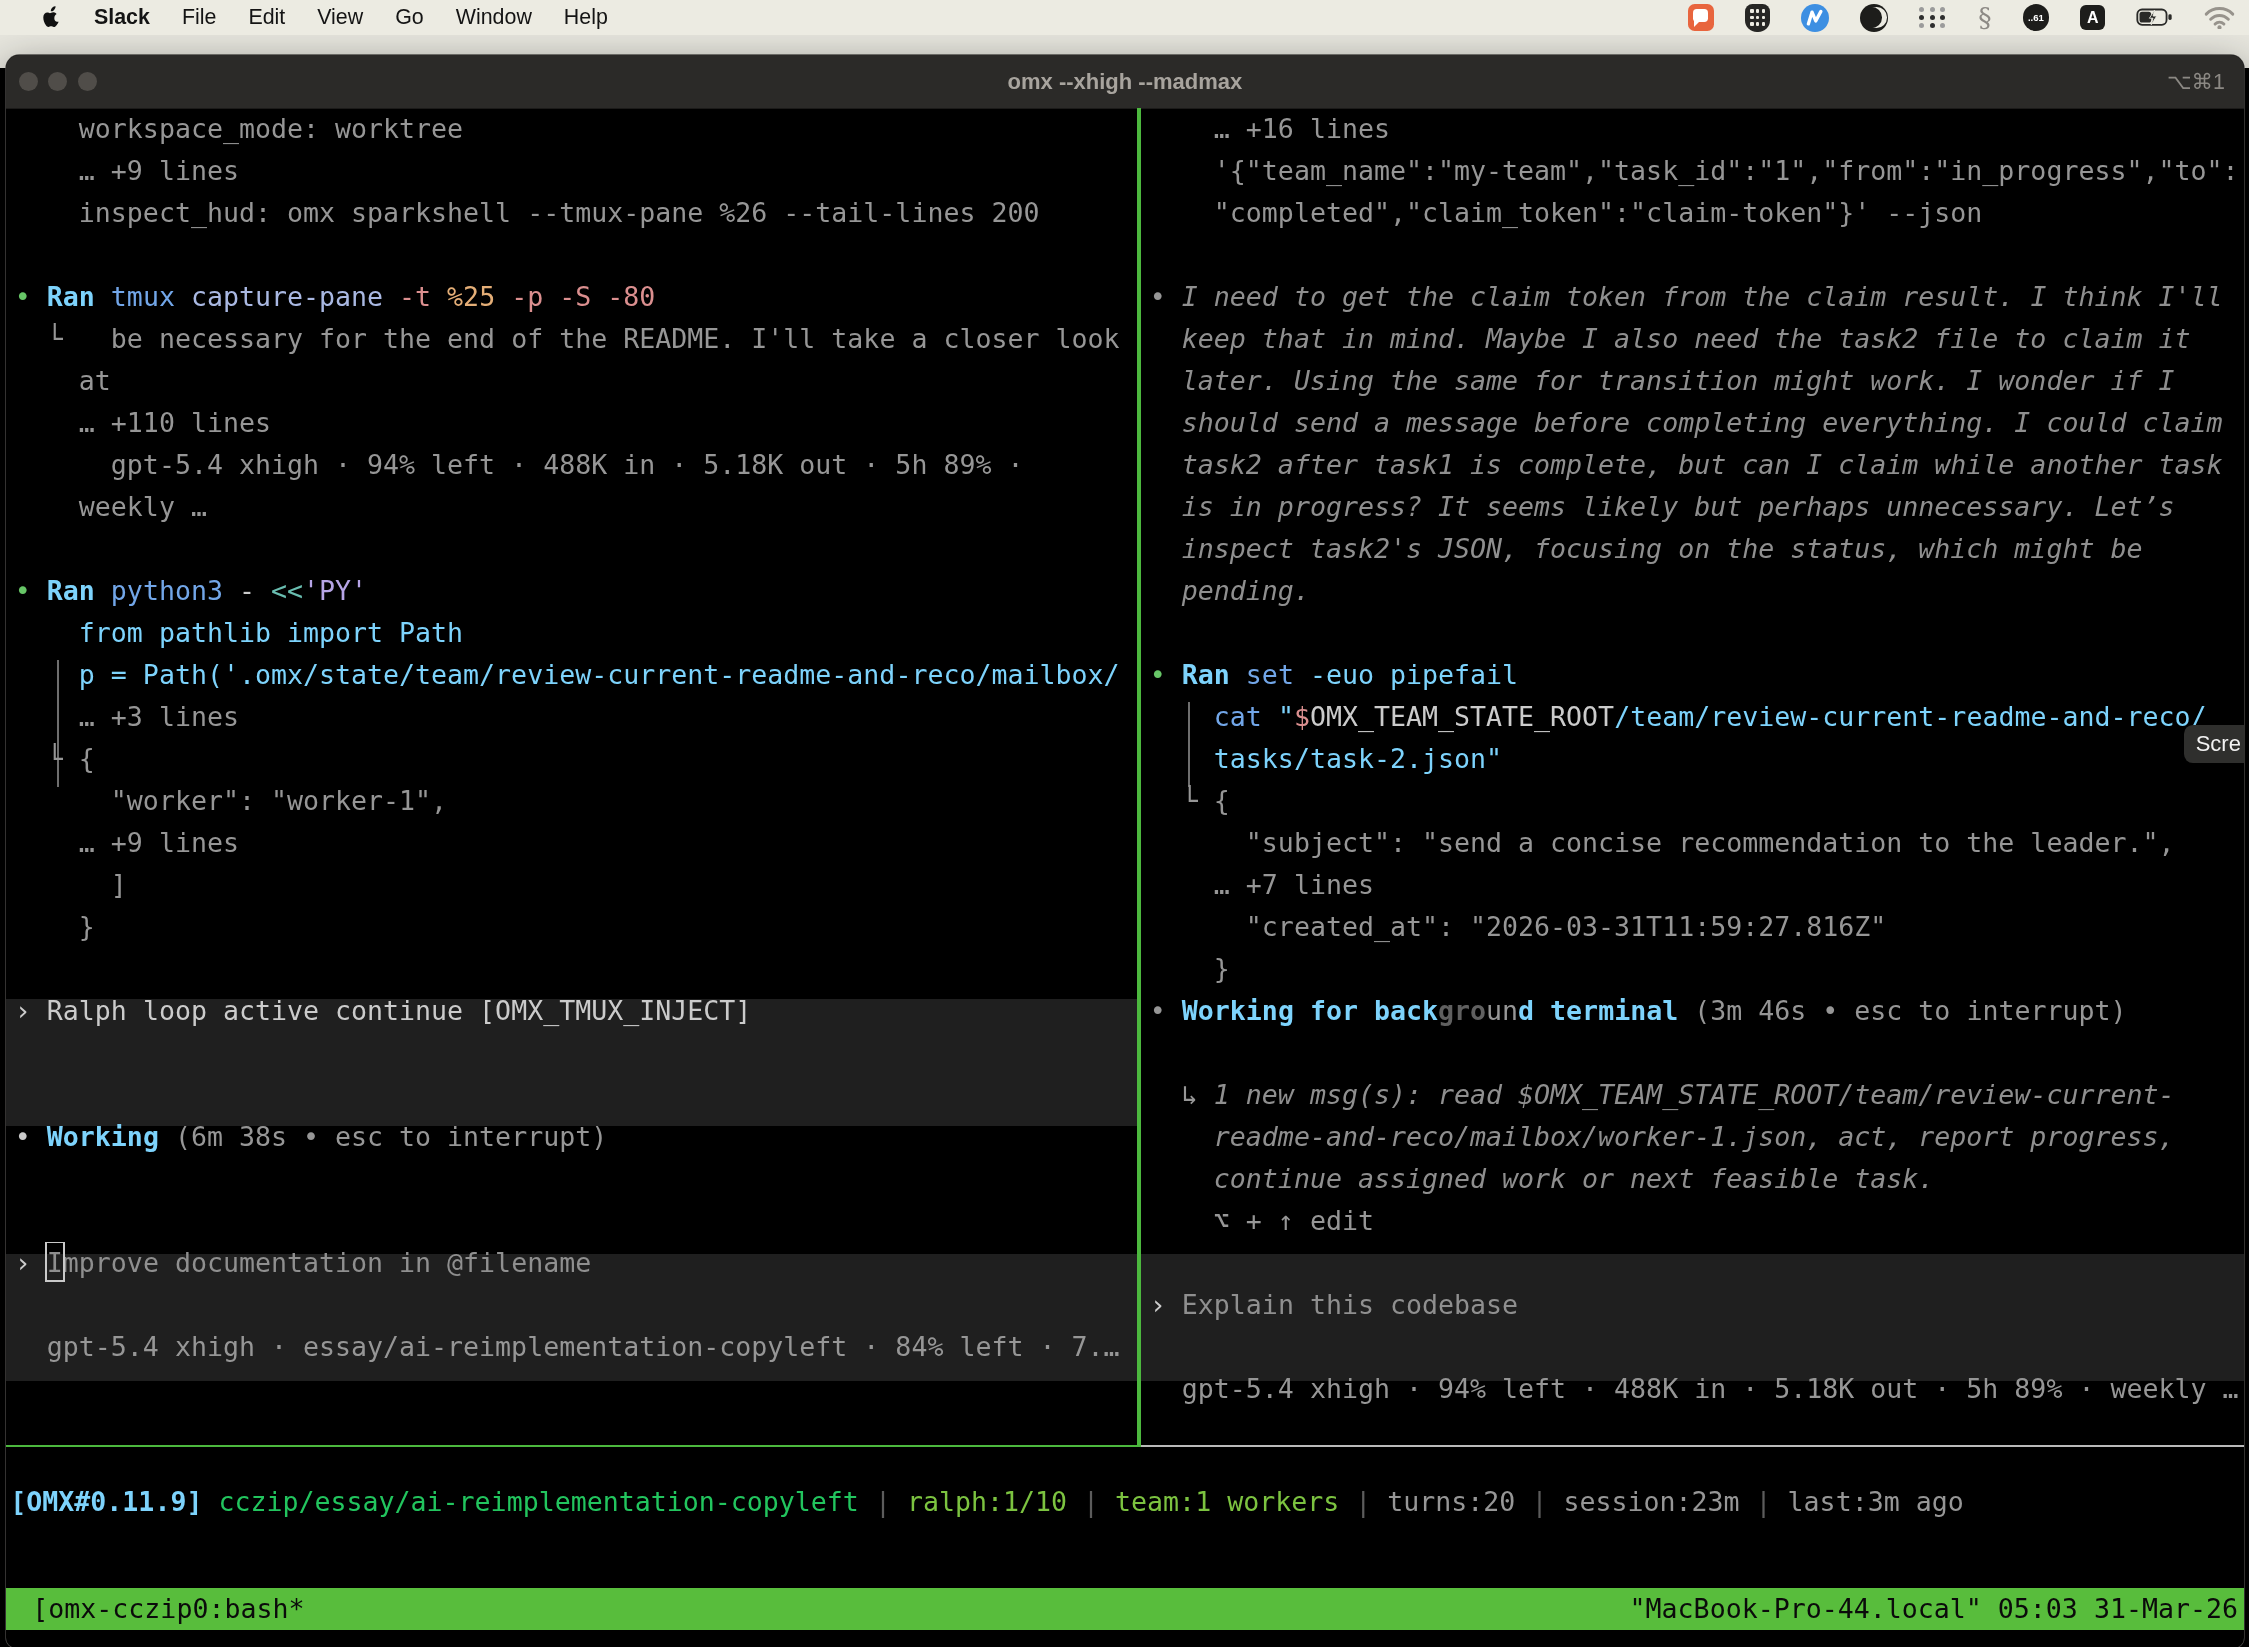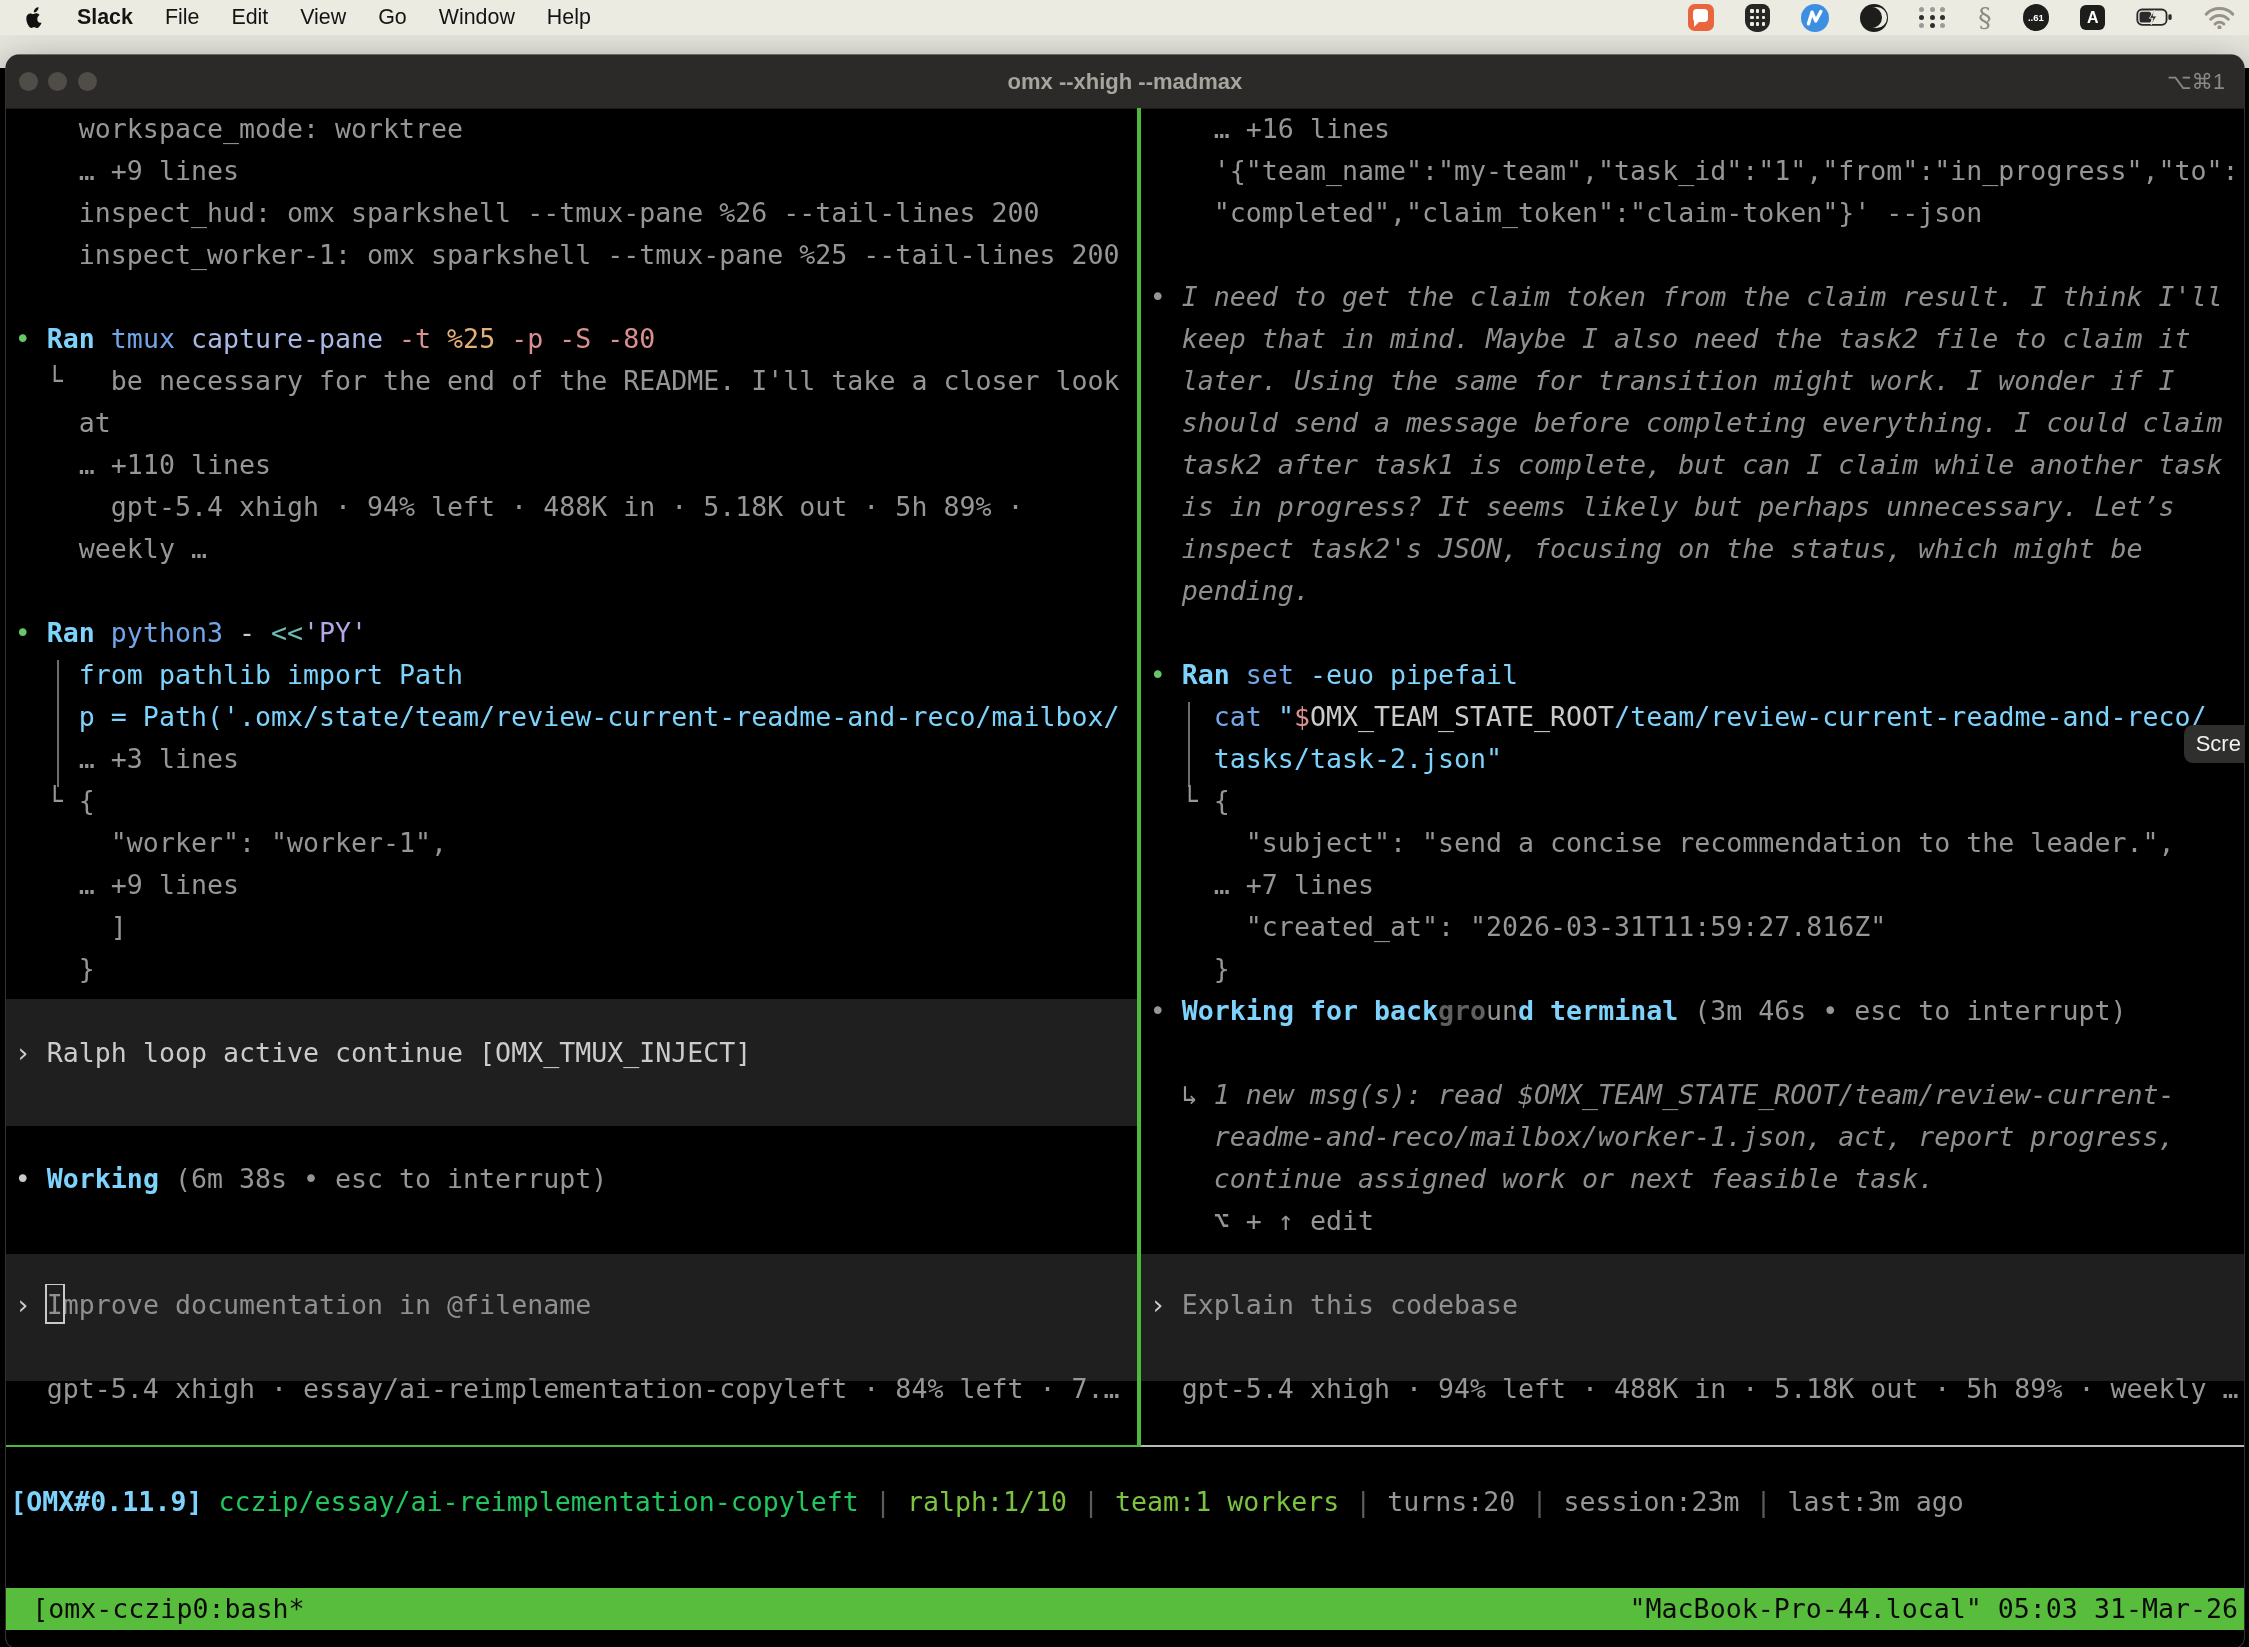--- a/index.html
+++ b/index.html
@@ -3,21 +3,21 @@
 <meta charset="utf-8">
 <style>
   html,body{margin:0;padding:0;}
   body{width:2250px;height:1648px;background:#000;position:relative;overflow:hidden;
        font-family:"DejaVu Sans Mono",monospace;}
 
   
   .menubar{position:absolute;top:0;left:0;right:0;height:35px;background:#ECEBE2;
     display:flex;align-items:center;font-family:"Liberation Sans",sans-serif;
     font-size:21.4px;color:#141414;z-index:30;}
-  .menubar-left{display:flex;align-items:center;gap:32px;padding-left:26px;}
+  .menubar-left{display:flex;align-items:flex-start;gap:32px;padding-left:43px;}
   .apple{display:flex;align-items:center;}
   .menu-item{white-space:nowrap;}
   .menu-item.app{font-weight:700;}
   .menubar-right{margin-left:auto;display:flex;align-items:center;gap:31px;padding-right:14.8px;}
   .desktop-strip{position:absolute;top:35px;left:0;right:0;height:33px;background:#E7E6DE;z-index:1;}
 
   
   .sicon{display:flex;align-items:center;justify-content:center;}
   .ic-slack{width:26.6px;height:26.6px;background:#E8653E;border-radius:6.6px;position:relative;}
   .ic-slack-b{position:absolute;left:5.9px;top:5.2px;width:14.8px;height:12.5px;background:#fff;border-radius:3.7px;}
@@ -207,21 +207,20 @@
 
   <div class="terminal">
     <div class="pane pane-left">
       <div class="band band-ralph"></div>
       <div class="band band-input"></div>
       <div class="connector conn-left"></div>
       <div class="rows" id="rows-left">
           <div class="trow"><span class="g">    workspace_mode: worktree</span></div>
           <div class="trow"><span class="g">    … +9 lines</span></div>
           <div class="trow"><span class="g">    inspect_hud: omx sparkshell --tmux-pane %26 --tail-lines 200</span></div>
-          <div class="trow"><span class="g">    inspect_worker-1: omx sparkshell --tmux-pane %25 --tail-lines 200</span></div>
           <div class="trow"></div>
           <div class="trow"><span class="gbul">• </span><span class="w">Ran </span><span class="blue">tmux</span><span class="peri"> capture-pane</span><span class="sal"> -t</span><span class="org"> %25</span><span class="sal"> -p -S -80</span></div>
           <div class="trow"><span class="g">  └   </span><span class="g">be necessary for the end of the README. I'll take a closer look</span></div>
           <div class="trow"><span class="g">    at</span></div>
           <div class="trow"><span class="g">    … +110 lines</span></div>
           <div class="trow"><span class="g">      gpt-5.4 xhigh · 94% left · 488K in · 5.18K out · 5h 89% ·</span></div>
           <div class="trow"><span class="g">    weekly …</span></div>
           <div class="trow"></div>
           <div class="trow"><span class="gbul">• </span><span class="w">Ran </span><span class="blue">python3</span><span class="lg"> - </span><span class="teal">&lt;&lt;</span><span class="pur">'PY'</span></div>
           <div class="trow"><span class="g">    </span><span class="grn">from pathlib import Path</span></div>

